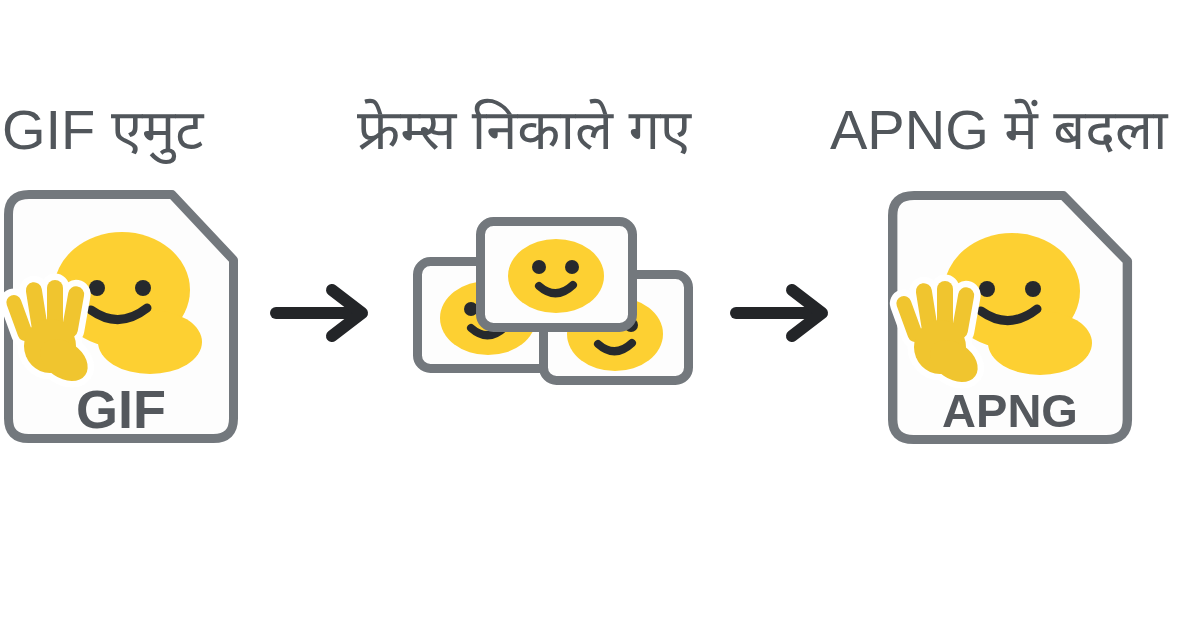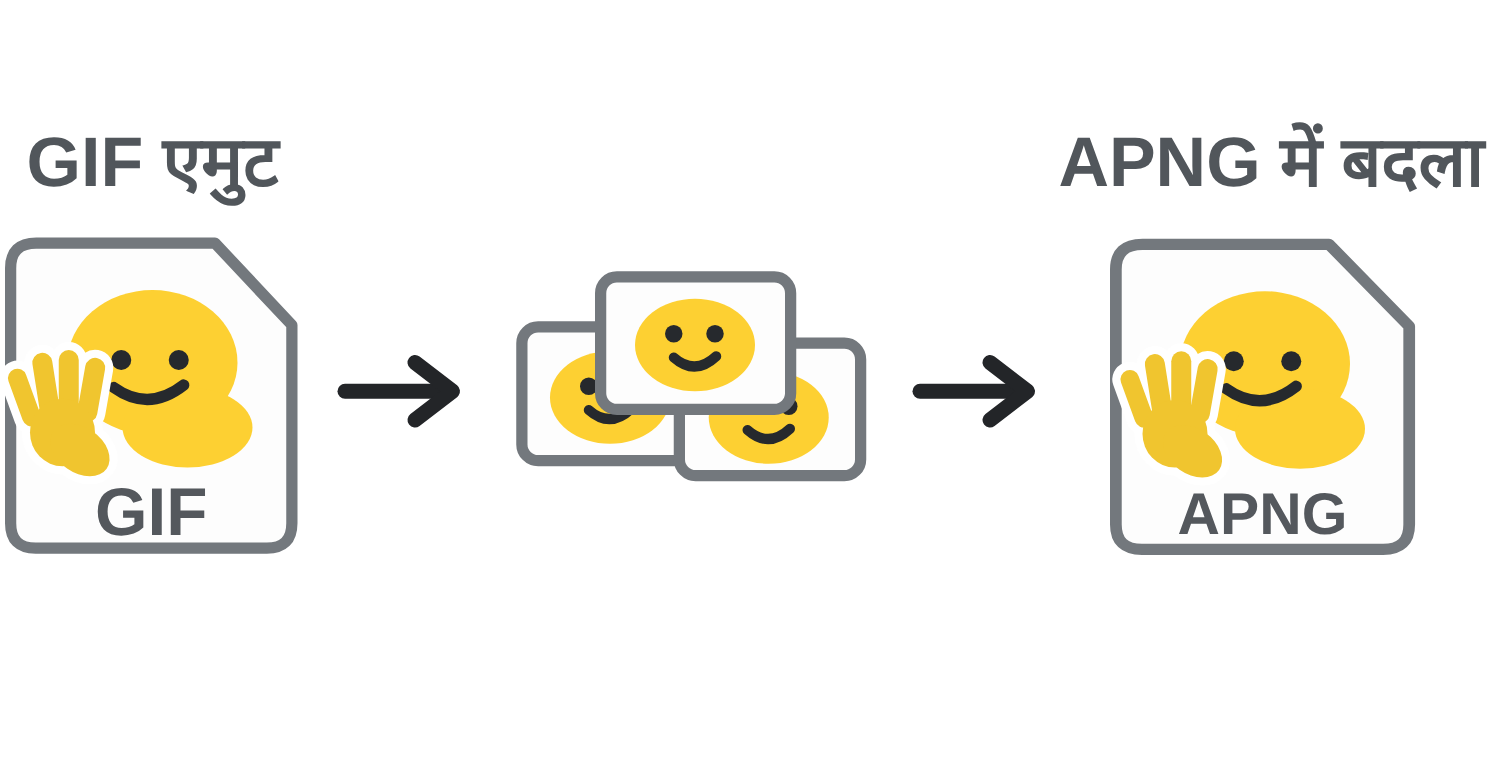--- a/index.html
+++ b/index.html
@@ -1,42 +1,43 @@
 <!DOCTYPE html>
 <html><head>
 <meta charset="utf-8">
 <style>
   html,body{margin:0;padding:0;background:#ffffff;}
   .canvas{
     position:relative;width:1200px;height:627px;background:#ffffff;
     overflow:hidden;font-family:"Liberation Sans", sans-serif;
   }
   .heading{
-    position:absolute;top:101px;font-weight:bold;font-size:56px;
-    color:#51565b;text-align:center;line-height:1.05;white-space:nowrap;
+    position:absolute;top:101px;font-weight:normal;font-size:56px;
+    color:#51565b;line-height:1.05;white-space:nowrap;
   }
   .gfx{position:absolute;left:0;top:0;}
   .file-shape{fill:#fdfdfd;stroke:#73787d;stroke-width:9;stroke-linejoin:round;}
   .frame{fill:#fdfdfd;stroke:#73787d;stroke-width:9;stroke-linejoin:round;}
   .yellow{fill:#fdd032;}
   .feat{fill:#26292d;}
   .smile{fill:none;stroke:#26292d;stroke-width:8;stroke-linecap:round;}
   .emoji-smile{stroke-width:9;}
   .hand-back{fill:#ffffff;stroke:#ffffff;stroke-width:13;stroke-linejoin:round;stroke-linecap:round;}
   .hand-front{fill:#f0c52f;}
   .arrow{stroke:#232528;stroke-width:12;stroke-linecap:round;stroke-linejoin:round;fill:none;}
   .file-label{fill:#54585d;font-weight:bold;font-family:"Liberation Sans", sans-serif;text-anchor:middle;}
 </style>
 </head>
 <body>
 
 <div class="canvas">
 
   <div class="heading" style="left:2px;width:240px;">GIF एमुट</div>
 
+  <div class="heading" style="left:357px;width:360px;">फ्रेम्स निकाले गए</div>
 
   <div class="heading" style="left:830px;width:374px;">APNG में बदला</div>
 
   <svg class="gfx" width="1200" height="627" viewBox="0 0 1200 627">
     <defs>
 
       <g id="file-shape-g">
         <path class="file-shape" d="M 25 4.5 H 168 L 229.5 70 V 228.5 Q 229.5 248.5 209.5 248.5 H 24.5 Q 4.5 248.5 4.5 228.5 V 24.5 Q 4.5 4.5 25 4.5 Z"></path>
       </g>
 

